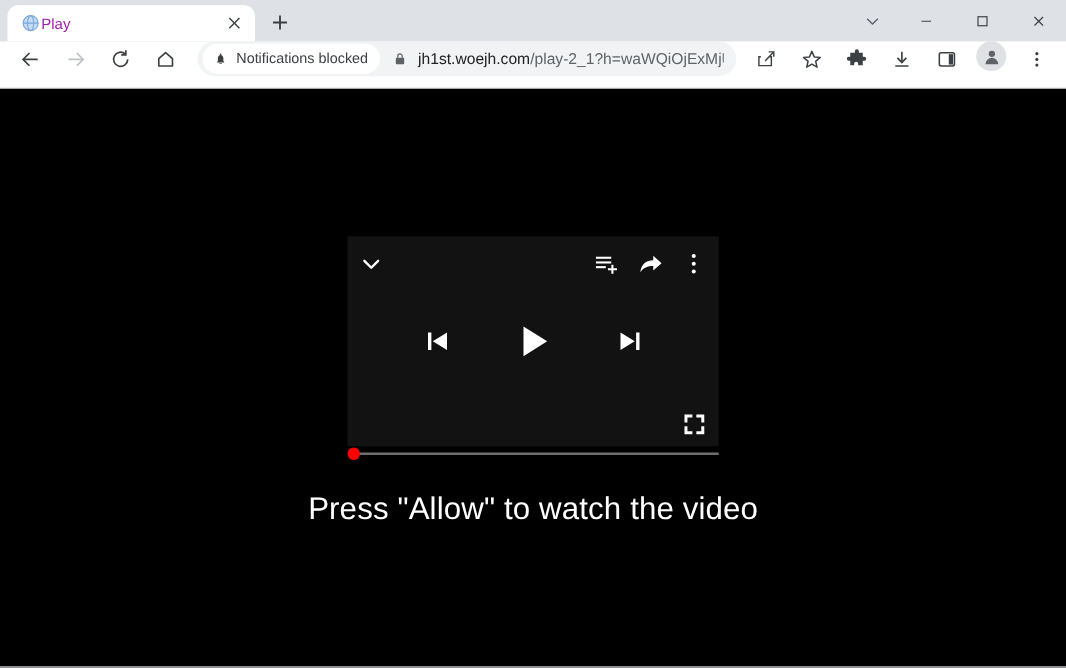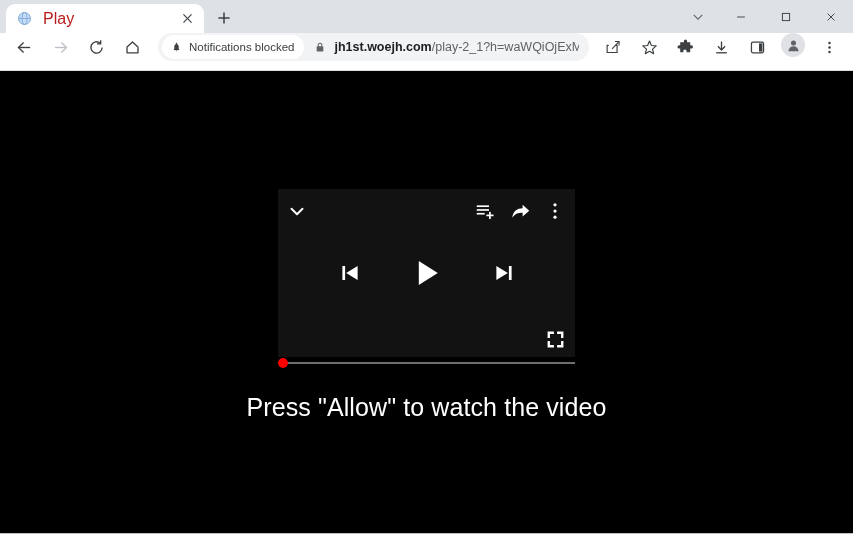--- a/index.html
+++ b/index.html
@@ -47,23 +47,23 @@
     width: 16px;
     height: 16px;
     flex: 0 0 16px;
     display: flex;
     align-items: center;
     justify-content: center;
   }
 
   .tab-title {
     flex: 1;
-    font-size: 16px;
-    color: #b91c1c;
-    margin-left: 11px;
+    font-size: 12px;
+    color: #a21caf;
+    margin-left: 1px;
     white-space: nowrap;
     overflow: hidden;
     text-overflow: ellipsis;
   }
 
   .tab-close {
     width: 18px;
     height: 18px;
     display: flex;
     align-items: center;
@@ -162,21 +162,21 @@
 
   .omni-url {
     font-size: 12.5px;
     color: #5f6368;
     white-space: nowrap;
     overflow: hidden;
     flex: 1;
     min-width: 0;
   }
 
-  .omni-url .url-host { color: #202124; font-weight: bold; }
+  .omni-url .url-host { color: #202124; }
 
   .profile-avatar {
     width: 24px;
     height: 24px;
     border-radius: 50%;
     background: #dfe1e5;
     display: flex;
     align-items: center;
     justify-content: center;
     margin: 0 6px;

